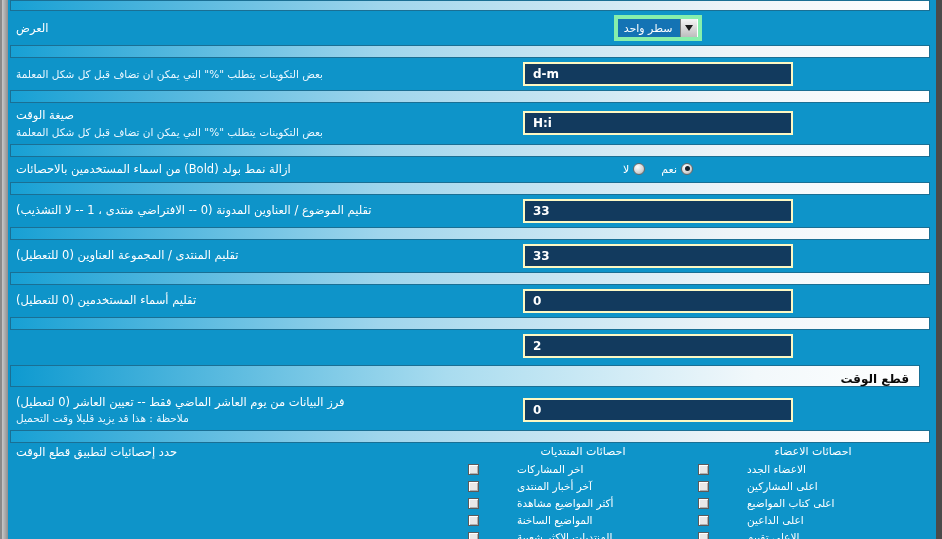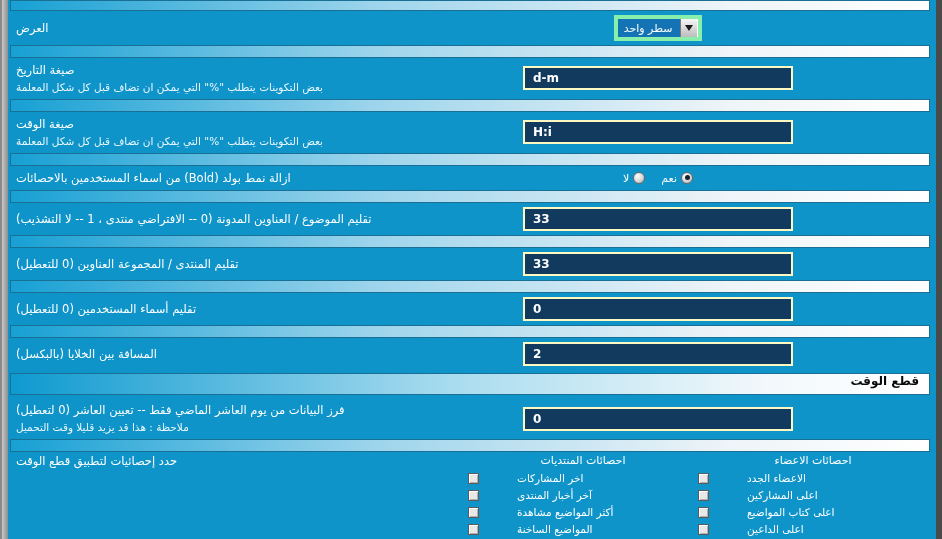--- a/index.html
+++ b/index.html
@@ -42,26 +42,26 @@
     border: 1px solid #1a6f94;
     box-sizing: border-box;
   }
   .divider.thin {
     height: 11px;
   }
 
   
   .section-bar {
     height: 22px;
-    margin: 3px 6px 3px 8px;
+    margin: 3px 16px 3px 8px;
     background: linear-gradient(to left, #ffffff 0%, #f2f8fb 18%, #a9dcef 52%, #0e9ad0 100%);
     border: 1px solid #1a6f94;
     box-sizing: border-box;
     display: flex;
-    align-items: flex-start;
+    align-items: flex-end;
     justify-content: flex-start;
     padding-right: 10px;
   }
   .section-bar .title {
     color: #0a0a0a;
     font-weight: bold;
     font-size: 12px;
   }
 
   
@@ -259,21 +259,20 @@
     </div>
   </div>
 
   <div class="divider"></div>
 
   <div class="row">
     <div class="control-cell">
       <input class="txt" type="text" value="d-m" style="">
     </div>
     <div class="label-cell">
-      <span class="lbl">صيغة التاريخ</span>
       <span class="desc">بعض التكوينات يتطلب  "%"  التي يمكن ان تضاف قبل كل شكل المعلمة</span>
     </div>
   </div>
 
   <div class="divider"></div>
 
   <div class="row">
     <div class="control-cell">
       <input class="txt" type="text" value="H:i" style="">
     </div>
@@ -335,23 +334,20 @@
       <span class="lbl">تقليم أسماء المستخدمين (0 للتعطيل)</span>
     </div>
   </div>
 
   <div class="divider"></div>
 
   <div class="row">
     <div class="control-cell">
       <input class="txt" type="text" value="2" style="">
     </div>
-    <div class="label-cell">
-      <span class="lbl">المسافة بين الخلايا (بالبكسل)</span>
-    </div>
   </div>
 
   <div class="section-bar">
     <span class="title">قطع الوقت</span>
   </div>
 
   <div class="row">
     <div class="control-cell">
       <input class="txt" type="text" value="0" style="">
     </div>

